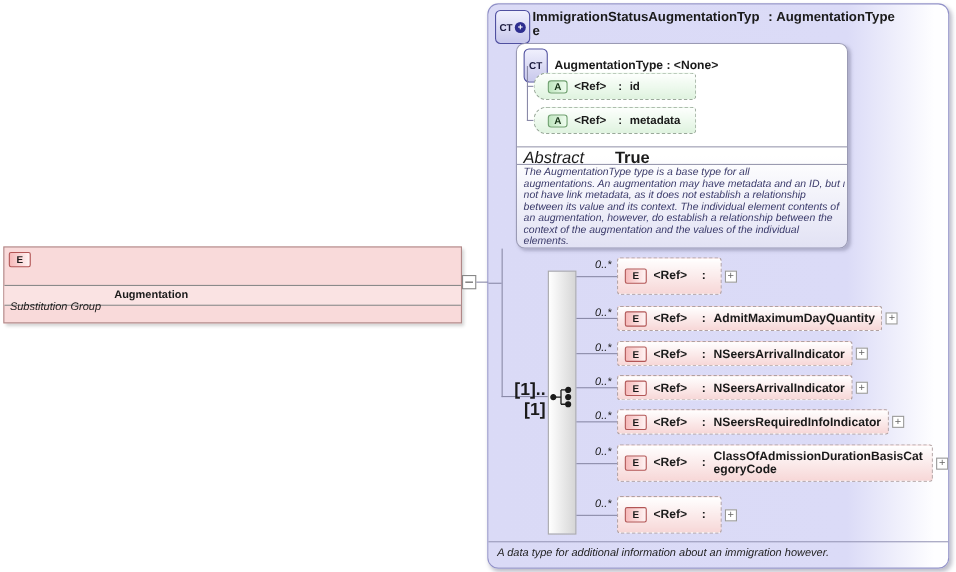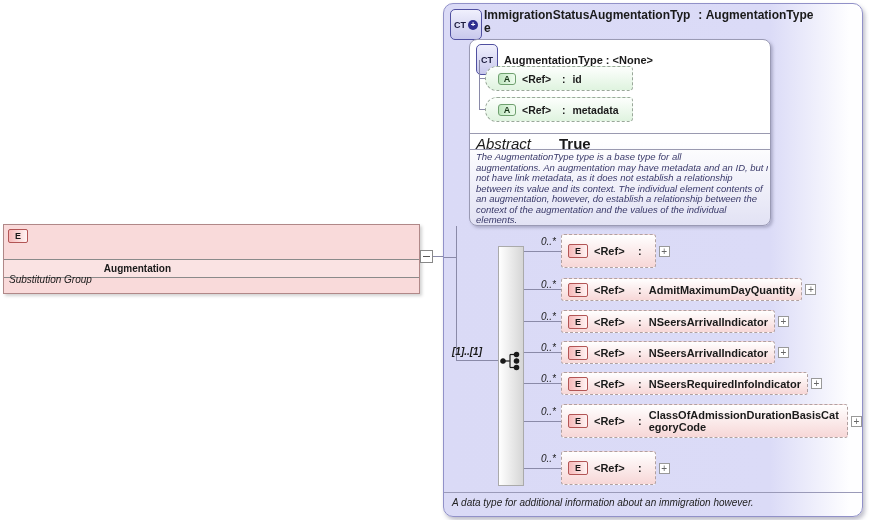--- a/index.html
+++ b/index.html
@@ -82,22 +82,22 @@
           border:1px dashed #9aa89a; border-radius:12px 4px 4px 12px;
           background:linear-gradient(#fdfffd,#dff3df);
           font-size:10.5px; font-weight:bold; }
   .attr .ref { margin-left:6px; width:40px; }
   .attr.a1 { top:26px; } .attr.a2 { top:57px; }
 
   
   .seq-bar { position:absolute; left:54px; top:242px; width:26px; height:240px;
              border:1px solid #aaa; background:linear-gradient(90deg,#ffffff,#d6d6d6); }
   .seq-icon { position:absolute; left:56px; top:347px; }
-  .model-card { position:absolute; left:8px; top:342px; width:44px; text-align:left;
-                font-size:10px; font-style:italic; font-weight:bold; }
+  .model-card { position:absolute; left:8px; top:342px; width:44px; text-align:right;
+                font-size:16px; font-weight:bold; }
 
   
   .el-row { position:absolute; left:117px; display:flex; align-items:center; }
   .el-box { display:flex; align-items:center; padding:0 6px; height:100%;
             border:1px dashed #b0a0a0; border-radius:3px;
             background:linear-gradient(#ffffff,#f7d7d7);
             font-size:11px; font-weight:bold; }
   .el-box .ref { margin-left:6px; width:44px; flex:0 0 auto; }
   .el-box .wrap { display:inline-block; max-width:198px; word-break:break-all;
                   text-align:left; line-height:12px; }

